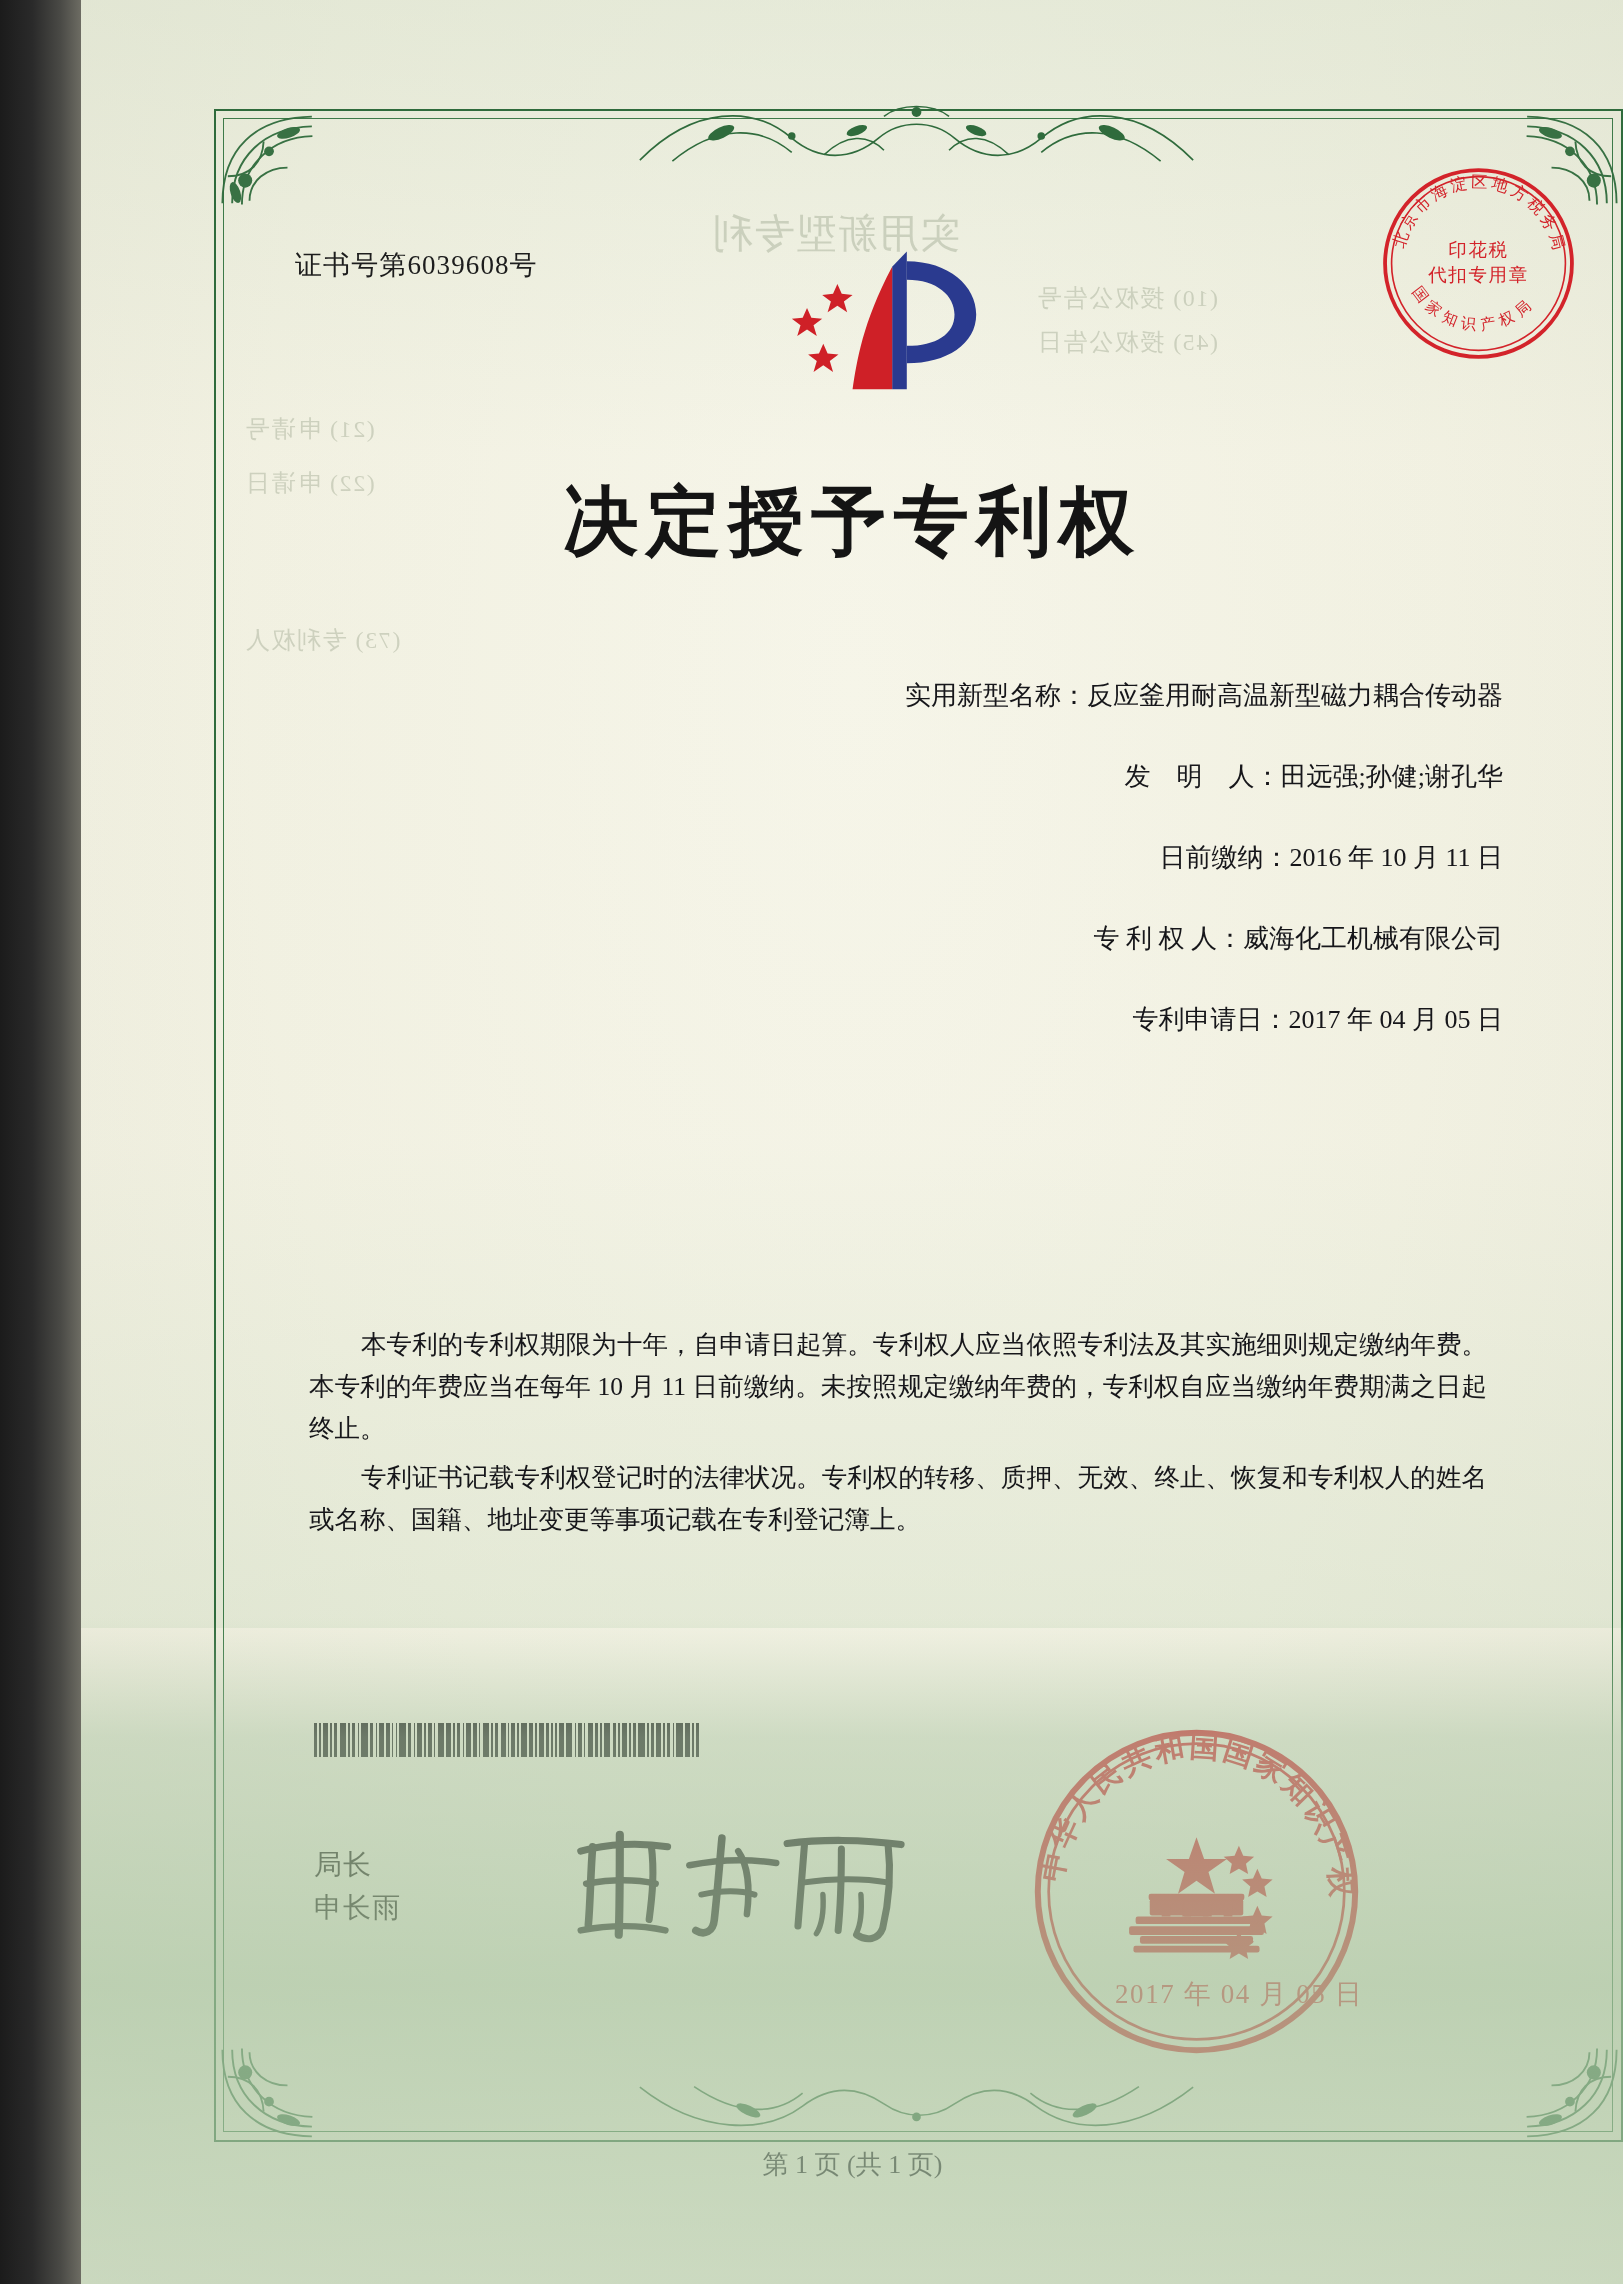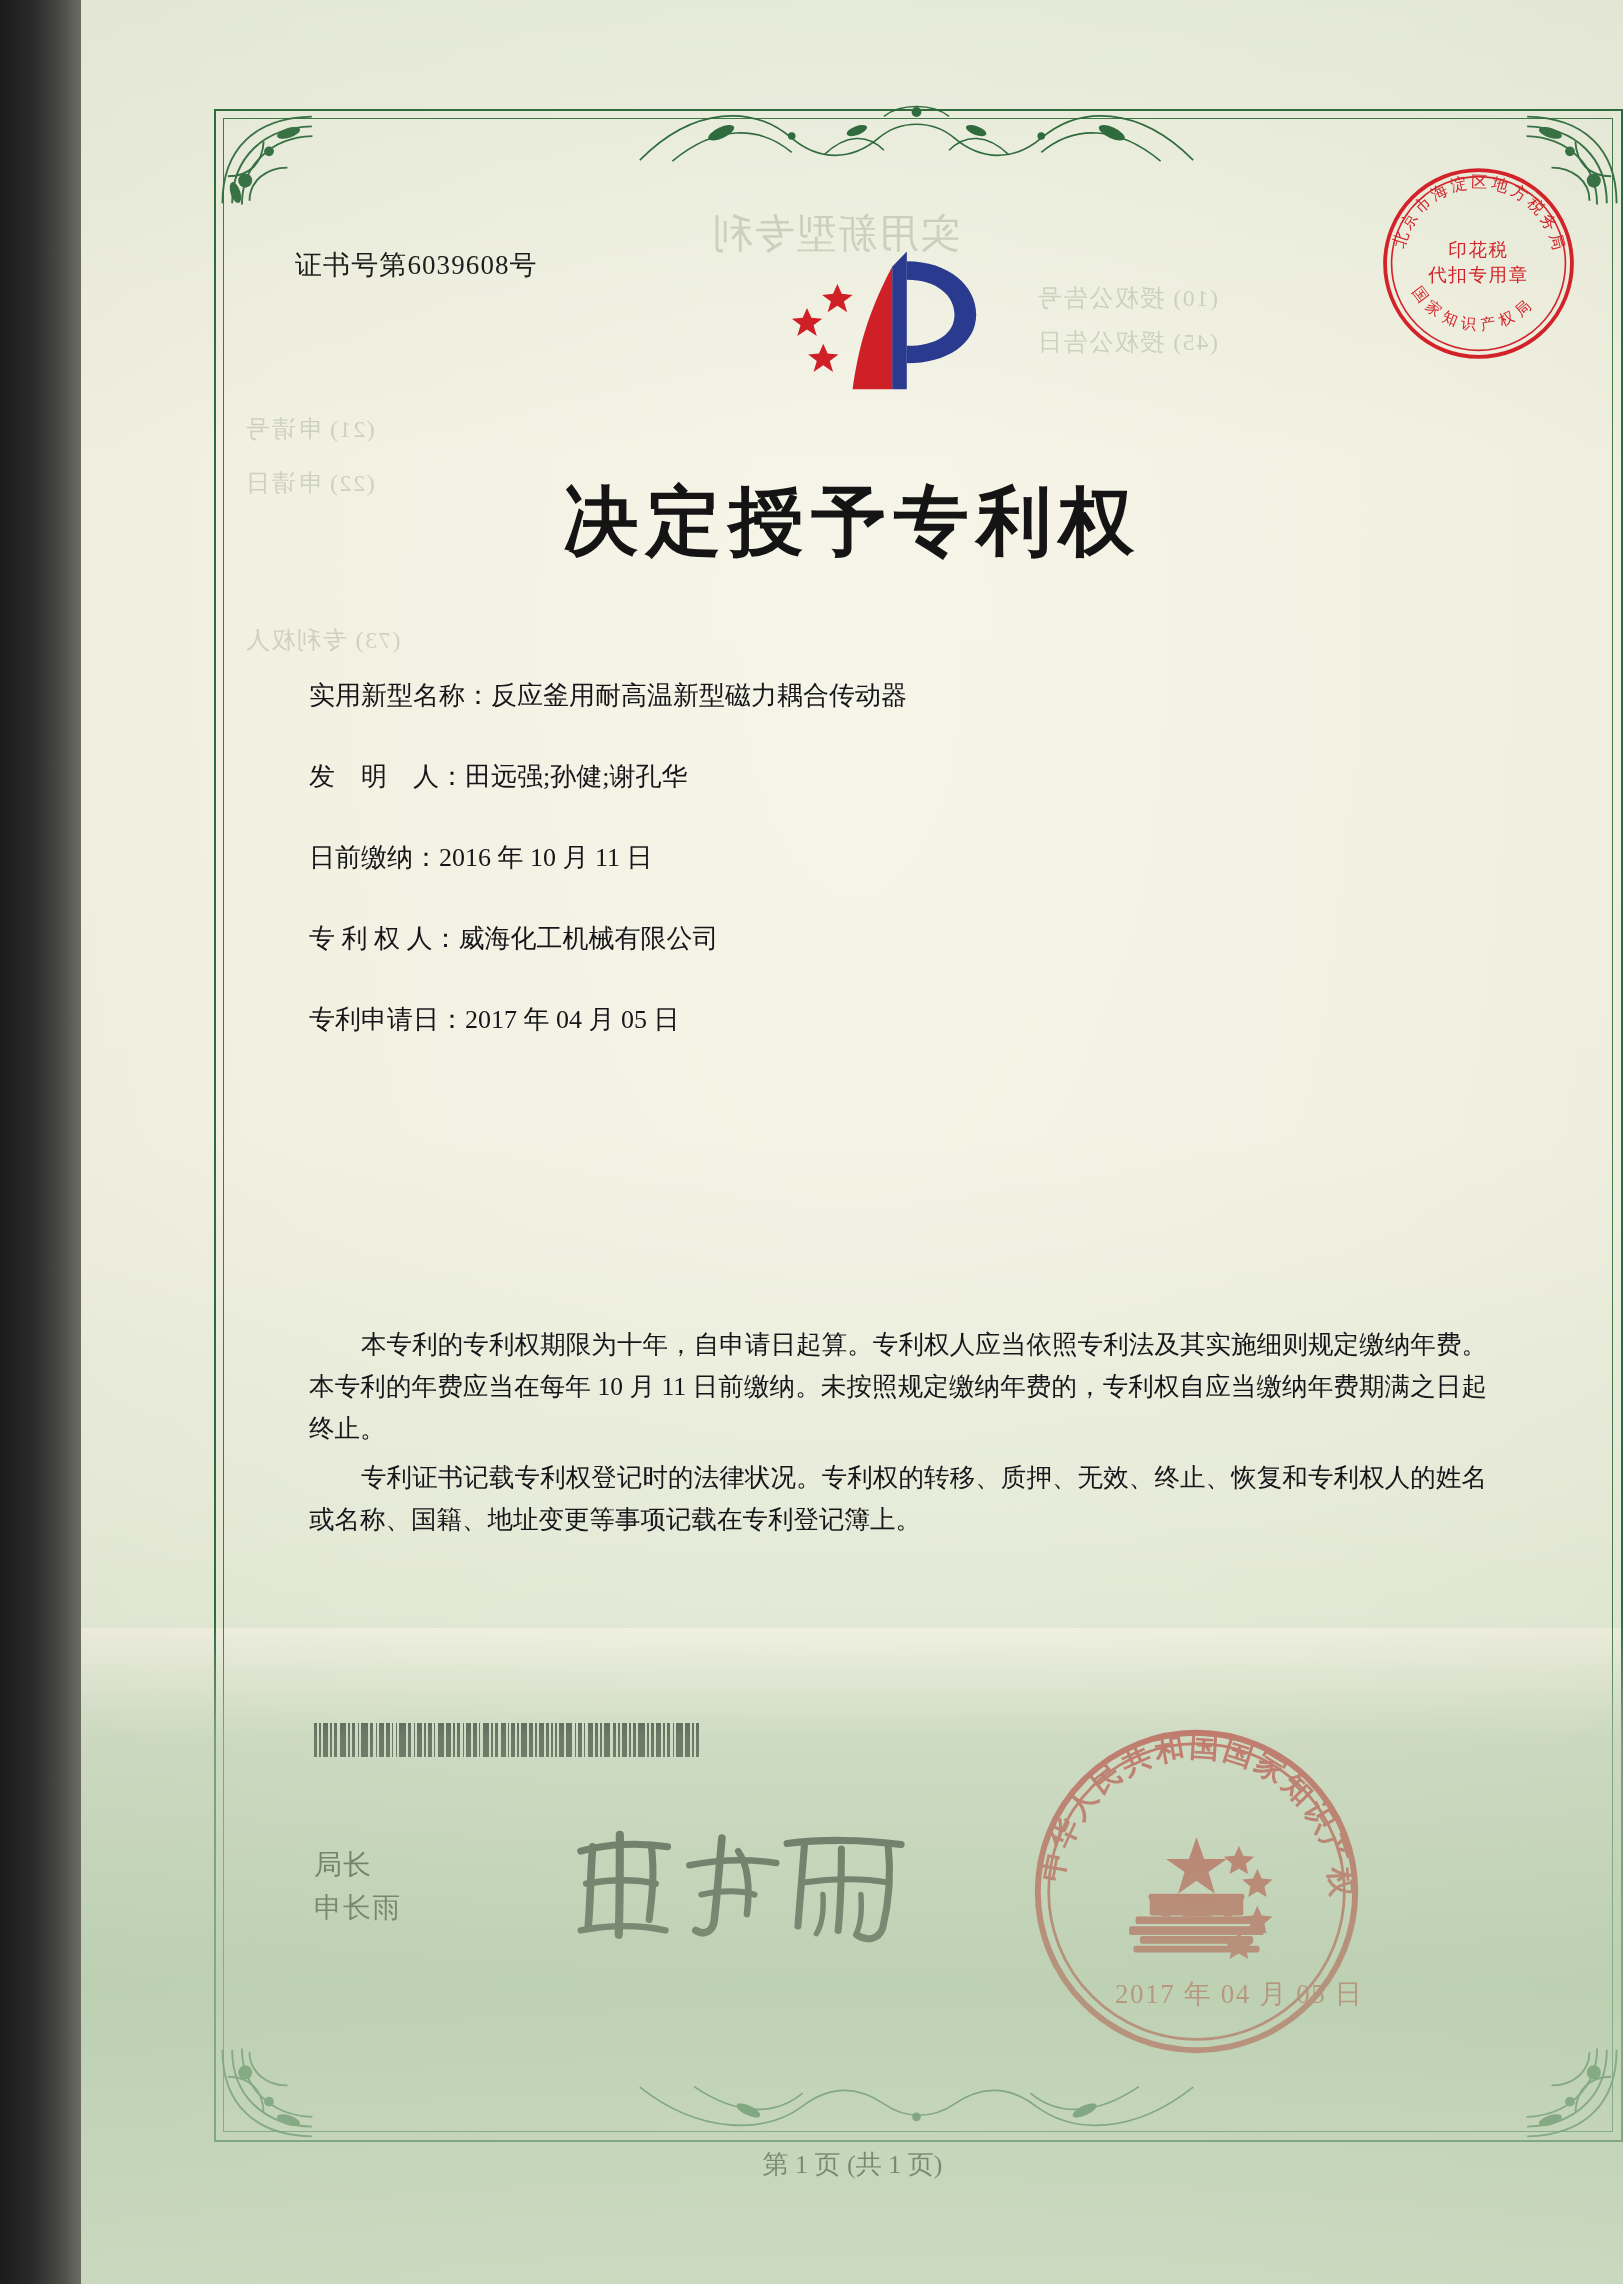--- a/index.html
+++ b/index.html
@@ -144,20 +144,21 @@
     letter-spacing: 7.6px;
     color: #141414;
     font-family: "DejaVu Serif", "Liberation Serif", serif;
   }
 
   .fields {
     position: absolute;
     left: 228px;
     top: 678px;
     width: 1194px;
+    text-align: right;
   }
   .field {
     font-size: 26px;
     color: #16161a;
     margin-bottom: 46px;
     white-space: nowrap;
   }
   .field .lbl { letter-spacing: 0px; }
   .field .val { letter-spacing: 0px; }
 

